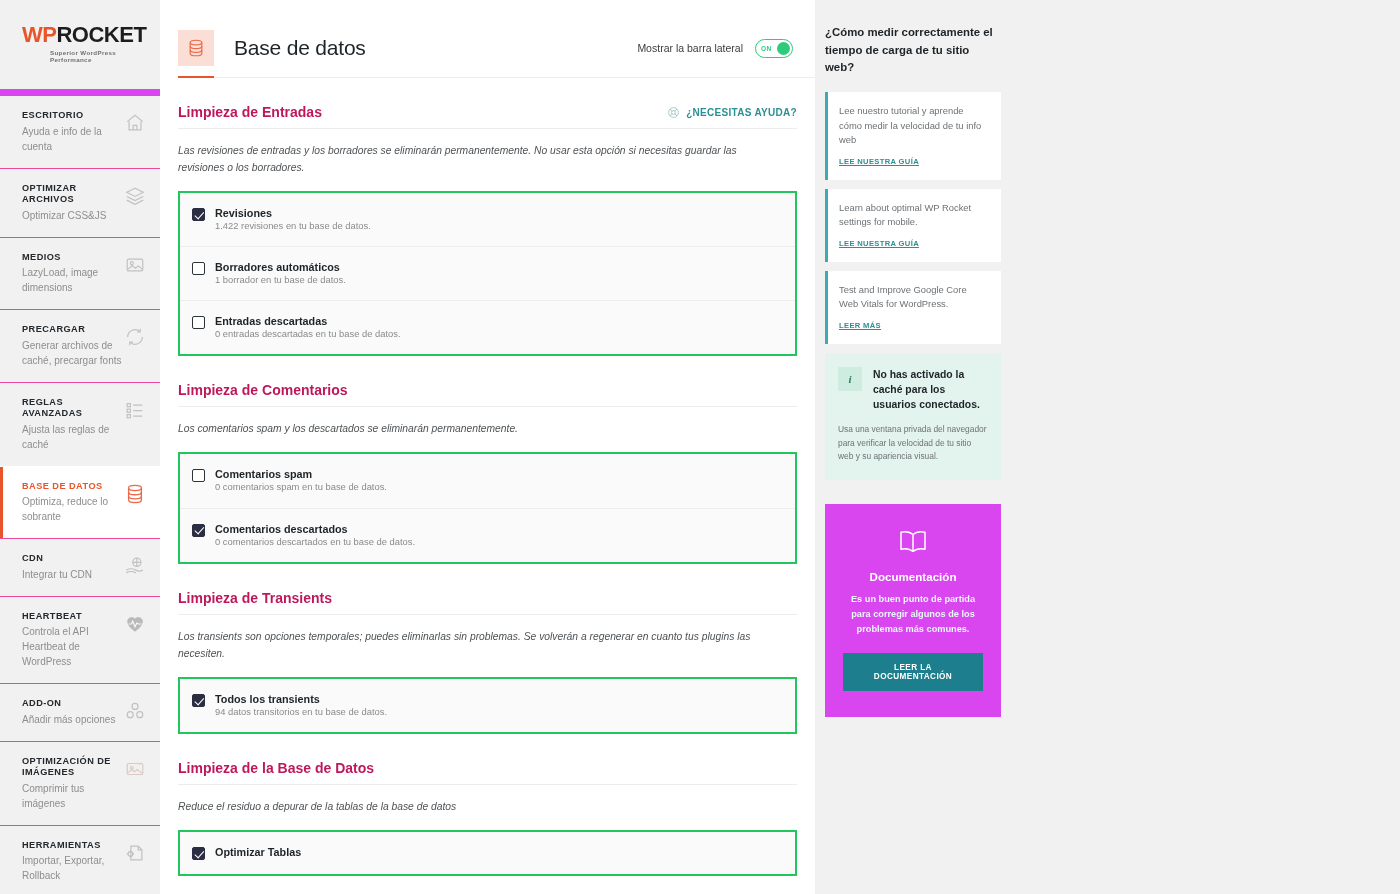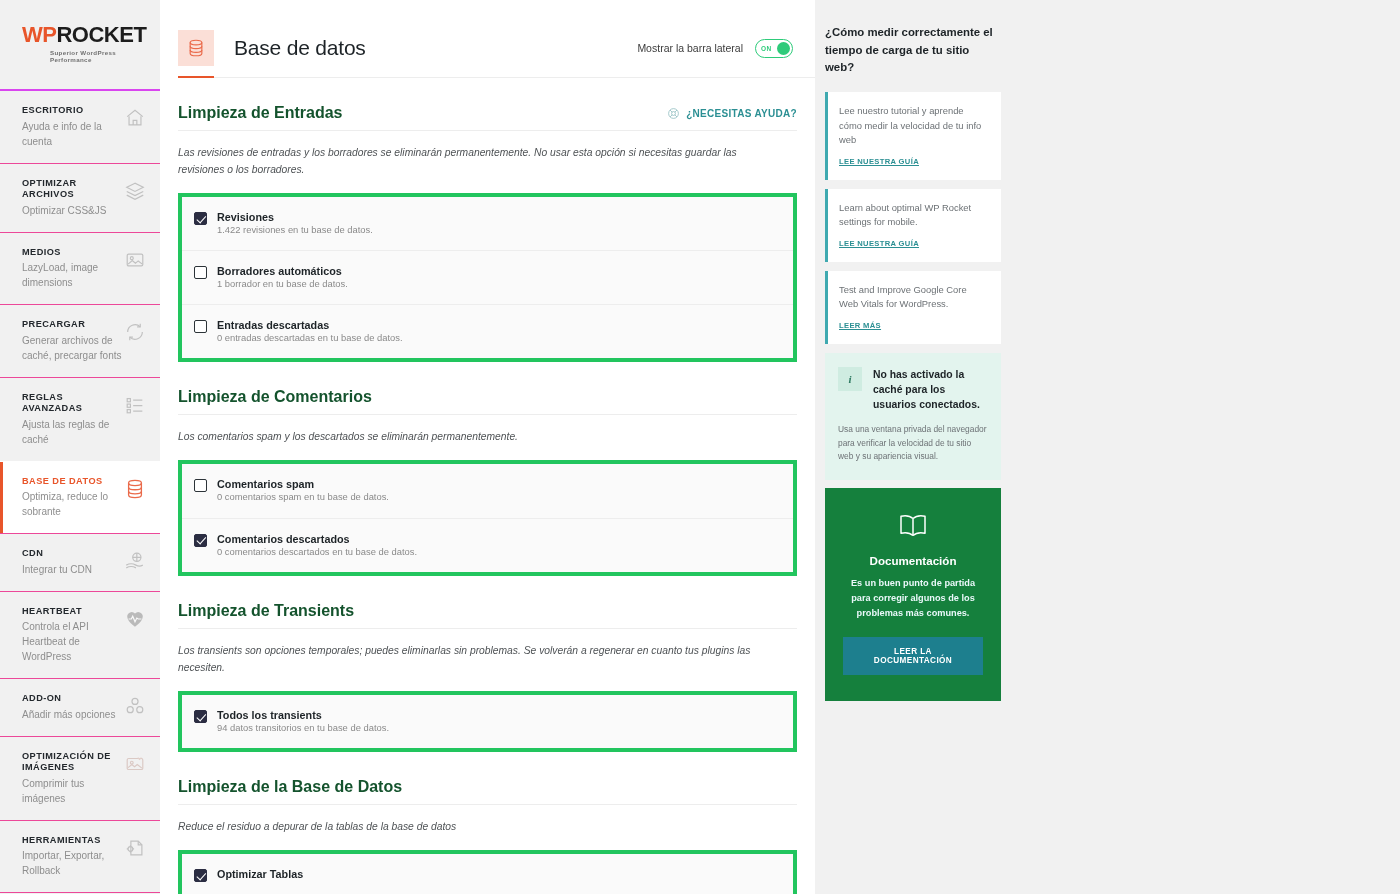--- a/index.html
+++ b/index.html
@@ -26,21 +26,21 @@
     margin-top: 3px; margin-left: 28px; font-weight: 600;
   }
   .nav-item {
     position: relative;
     display: flex; align-items: flex-start; justify-content: space-between;
     padding: 14px 14px 14px 22px;
     border-top: 1px solid #ec4899;
     cursor: pointer;
     min-height: 48px;
   }
-  .nav-item:first-of-type { border-top: 2px solid #d946ef; }
+  .nav-item:first-of-type { border-top: 7px solid #d946ef; }
   .nav-text { width: 104px; }
   .nav-title {
     font-size: 9.2px; font-weight: bold; color: #23282d;
     letter-spacing: 0.45px; line-height: 1.25; text-transform: uppercase;
   }
   .nav-sub {
     font-size: 10px; color: #8e8e8e; line-height: 1.5; margin-top: 2px;
   }
   .nav-icon { width: 22px; height: 22px; flex: 0 0 22px; opacity: .55; margin-top: 2px; }
   .nav-icon svg { width: 100%; height: 100%; display: block; }
@@ -104,37 +104,37 @@
     height: 1px; background: #ededed;
   }
 
   .content { padding: 0 18px 0 18px; }
   .section { padding-top: 26px; }
   .section-head {
     display: flex; align-items: center; justify-content: space-between;
     padding-bottom: 8px;
   }
   .section-title {
-    font-size: 16px; color: #14532d; font-weight: bold;
+    font-size: 14px; color: #be185d; font-weight: bold;
   }
   .help-link {
     display: flex; align-items: center; gap: 6px; cursor: pointer;
   }
   .help-icon { width: 13px; height: 13px; opacity: .75; }
   .help-icon svg { width: 100%; height: 100%; display: block; }
   .help-text {
     font-size: 10px; font-weight: bold; color: #2b8f93; letter-spacing: .3px;
   }
   .section-rule { height: 1px; background: #ededed; }
   .section-desc {
     font-size: 10.3px; color: #4e5255; line-height: 1.65;
     padding: 14px 0 14px 0; max-width: 605px; font-style: italic;
   }
   .opt-card {
-    background: #fafafa; border: 4px solid #22c55e;
+    background: #fafafa; border: 2px solid #22c55e;
   }
   .opt-row {
     display: flex; align-items: flex-start;
     padding: 14px 0 14px 12px;
     border-top: 1px solid #ededed;
   }
   .opt-row:first-child { border-top: none; }
   .cb {
     width: 13px; height: 13px; flex: 0 0 13px;
     margin-top: 1px; margin-right: 10px;
@@ -190,21 +190,21 @@
     font-style: italic; font-weight: bold; font-size: 11px;
     font-family: "Liberation Serif", serif;
   }
   .notice-title {
     font-size: 10.4px; font-weight: bold; color: #1d2327; line-height: 1.45;
   }
   .notice-body {
     font-size: 8.4px; color: #6d7276; line-height: 1.6; margin-top: 11px;
   }
   .doc-card {
-    background: #15803d; margin-top: 8px;
+    background: #d946ef; margin-top: 24px;
     padding: 24px 18px 26px 18px; text-align: center;
   }
   .doc-icon { width: 34px; height: 28px; margin: 0 auto 14px auto; }
   .doc-icon svg { width: 100%; height: 100%; display: block; }
   .doc-title {
     font-size: 11.6px; font-weight: bold; color: #fff; margin-bottom: 9px;
   }
   .doc-text {
     font-size: 9.2px; color: #eaf8fa; line-height: 1.65; font-weight: bold;
   }

